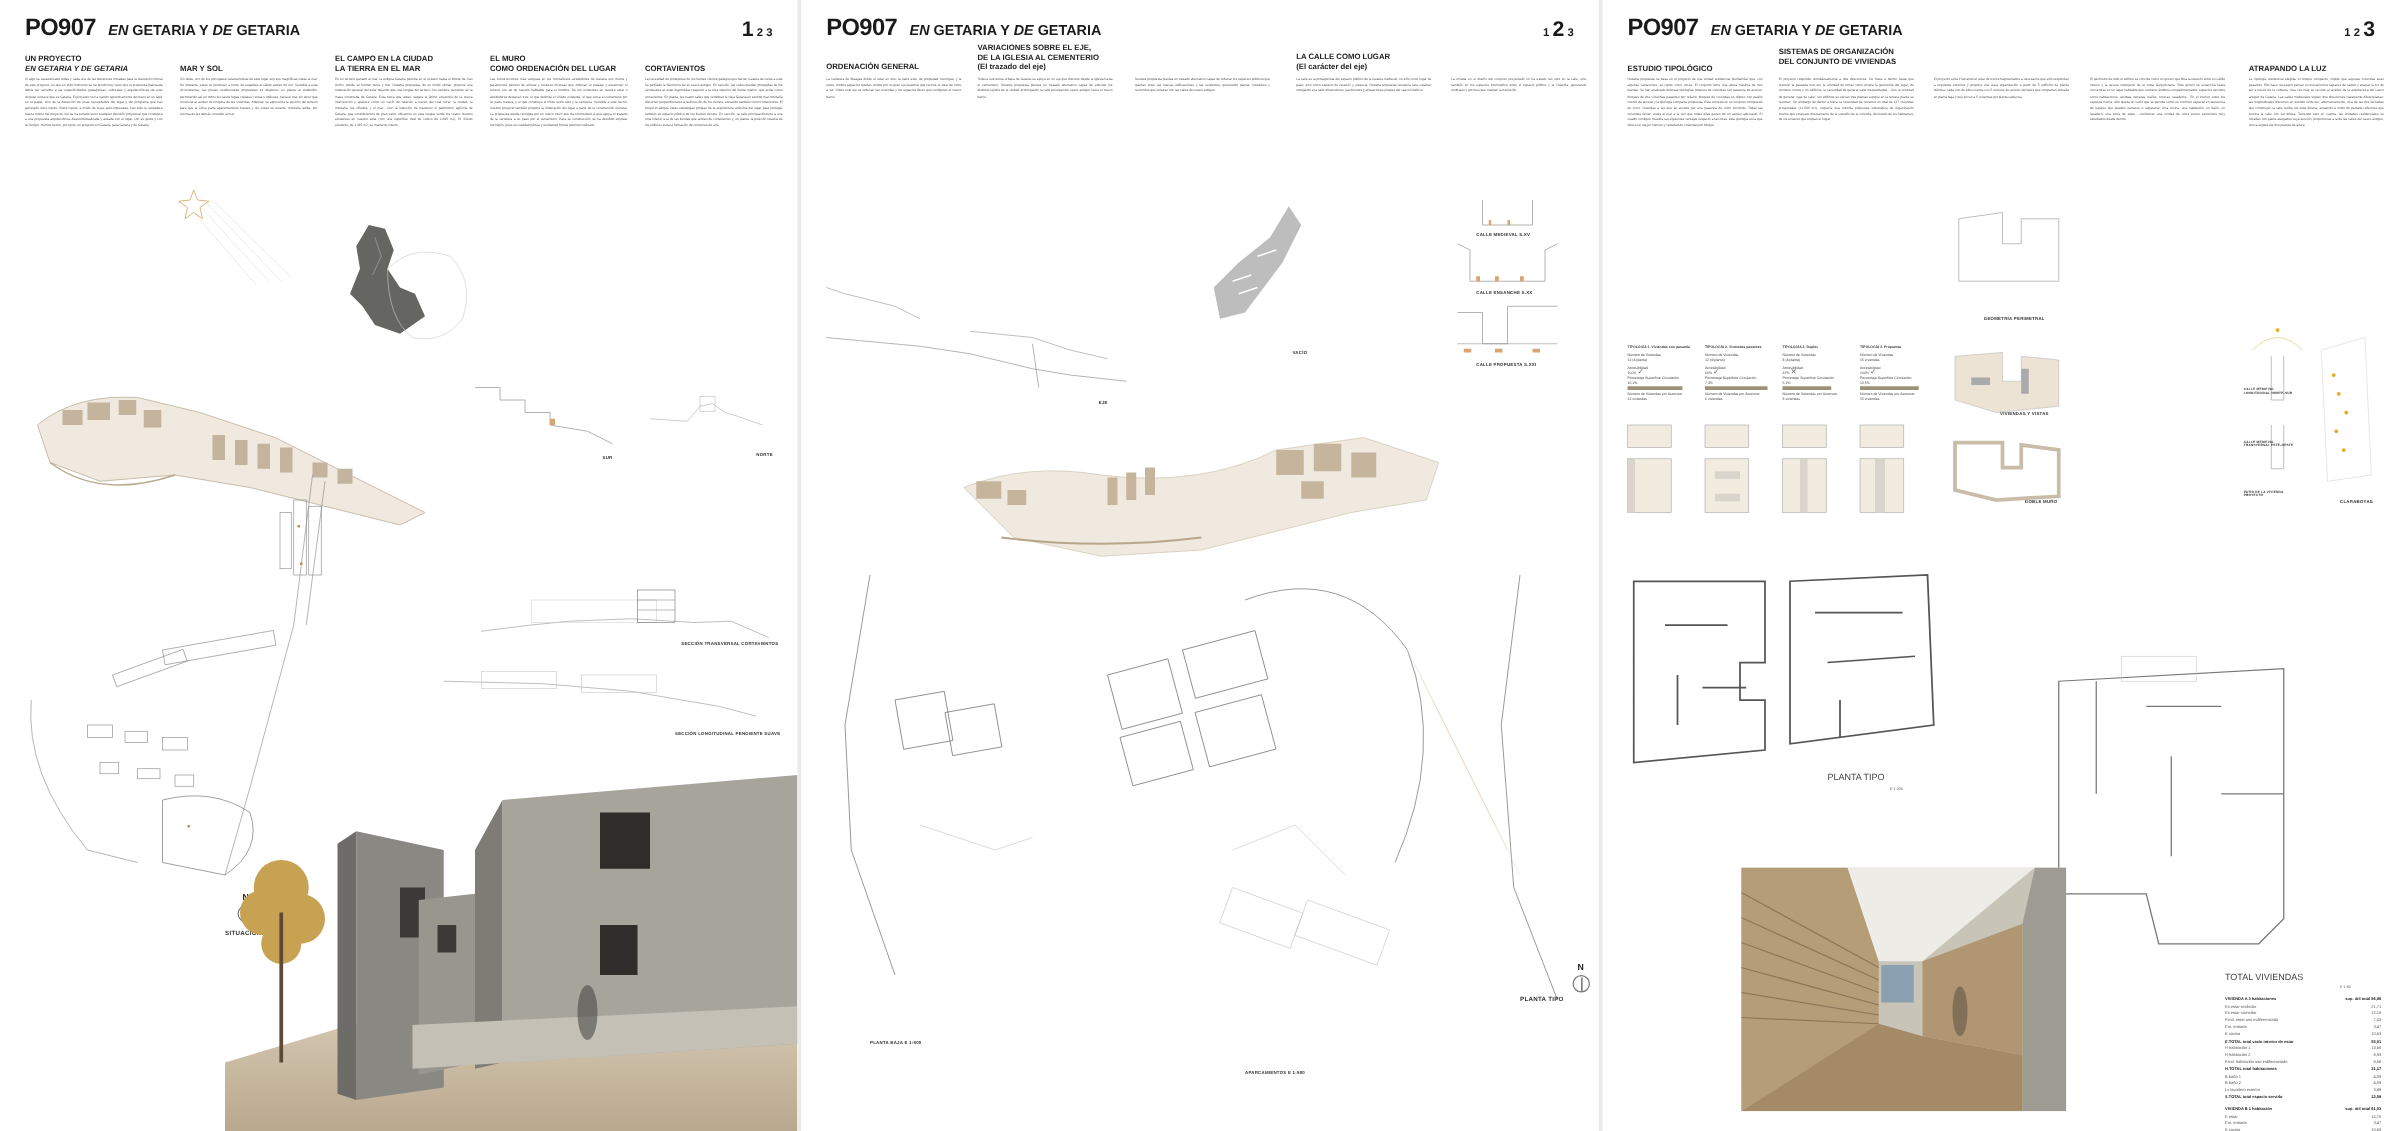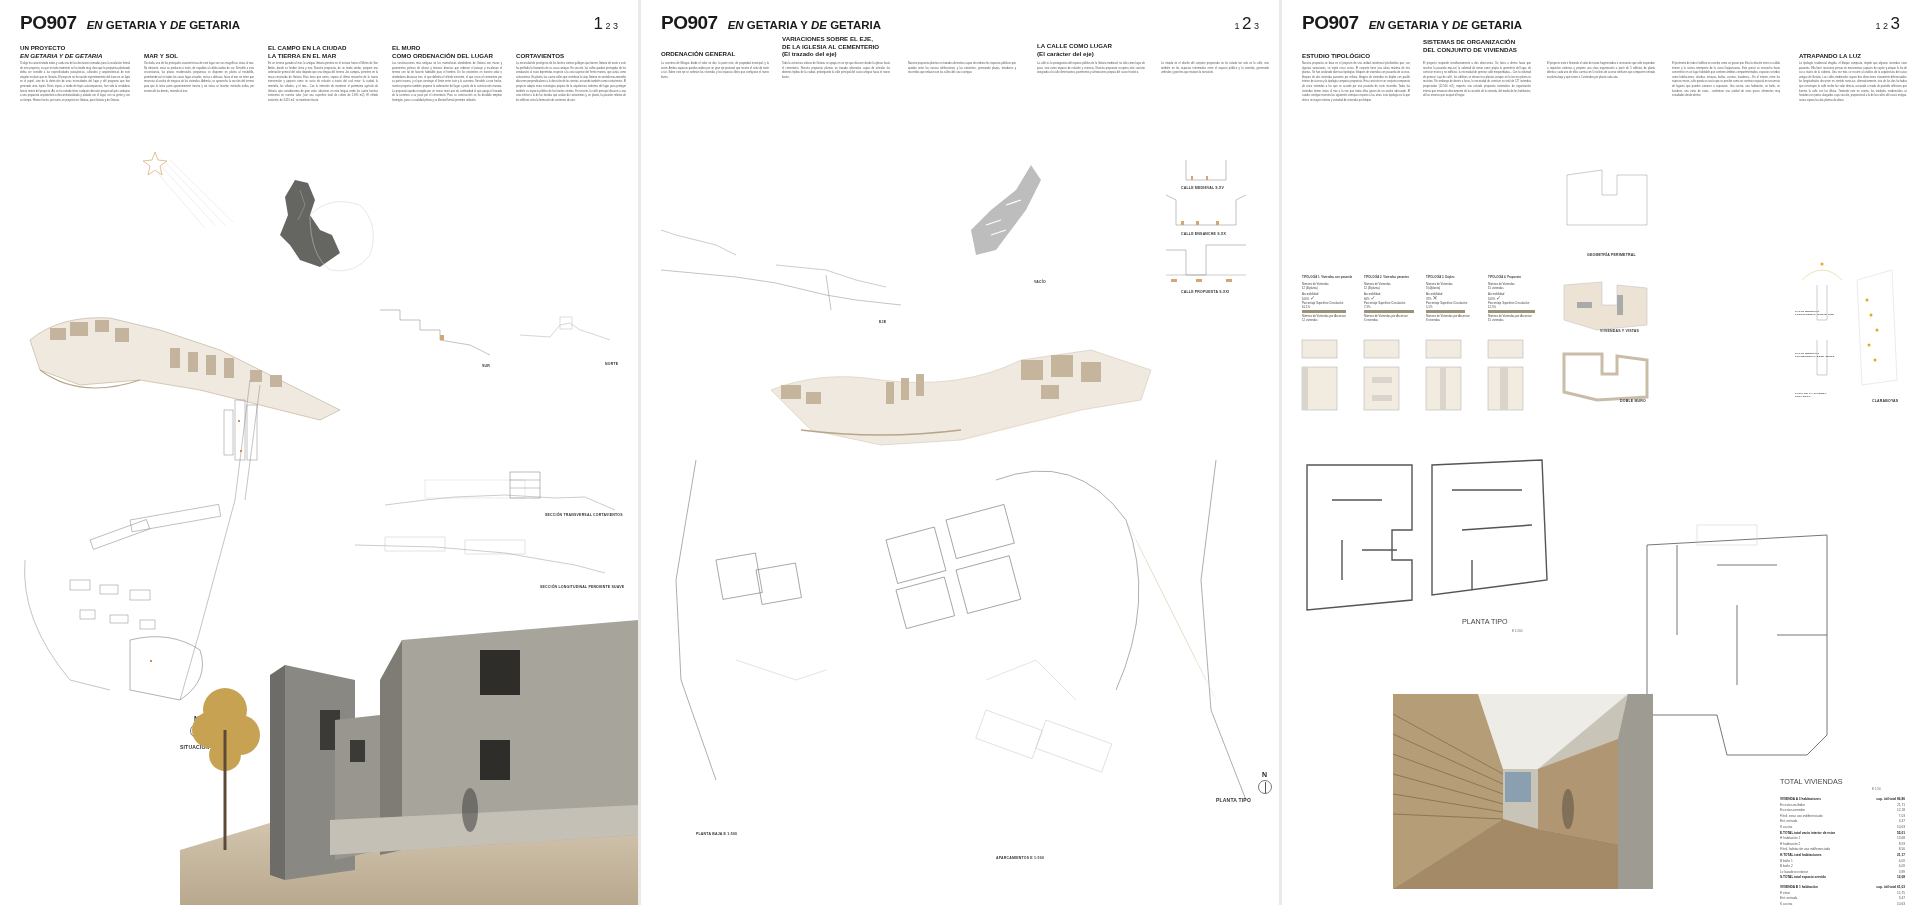--- a/index.html
+++ b/index.html
@@ -4,21 +4,21 @@
 <style>
   *{box-sizing:border-box;margin:0;padding:0}
   html,body{width:1920px;height:905px;overflow:hidden;background:#eceae6;font-family:"Liberation Sans",sans-serif;color:#1a1a1a}
   .boards{position:relative;width:1848px;height:905px}
   .board{position:absolute;top:0;width:638px;height:905px;background:#fff;overflow:hidden}
   .b1{left:0}.b2{left:641px}.b3{left:1282px}
   .hdr{position:absolute;left:20px;top:12px;right:20px;height:22px}
   .code{font-size:19px;font-weight:bold;letter-spacing:-0.5px}
   .sub{font-size:11.5px;font-weight:bold;margin-left:10px}
   .sub i{font-style:italic}
-  .pnum{position:absolute;right:0;top:2px;font-size:9px;font-weight:normal}
+  .pnum{position:absolute;right:0;top:2px;font-size:9px;font-weight:bold}
   .pnum .cur{font-size:17px}
   .col{position:absolute;font-size:2.6px;line-height:4.6px;color:#555;text-align:justify}
   .ch{position:absolute;font-size:6.2px;font-weight:bold;line-height:7.6px;color:#222;text-transform:uppercase}
   .cap{position:absolute;font-size:3.5px;font-weight:bold;color:#333;text-transform:uppercase;letter-spacing:0.2px}
   .scale{position:absolute;font-size:3px;color:#666}
   .north{position:absolute;width:14px;height:14px;border:1px solid #777;border-radius:50%}
   .north span{position:absolute;top:-10px;left:3px;font-size:7px;font-weight:bold}
   .north:after{content:"";position:absolute;left:6px;top:1px;width:1px;height:11px;background:#555}
   svg{position:absolute;overflow:visible}
   .render{position:absolute;overflow:hidden}

